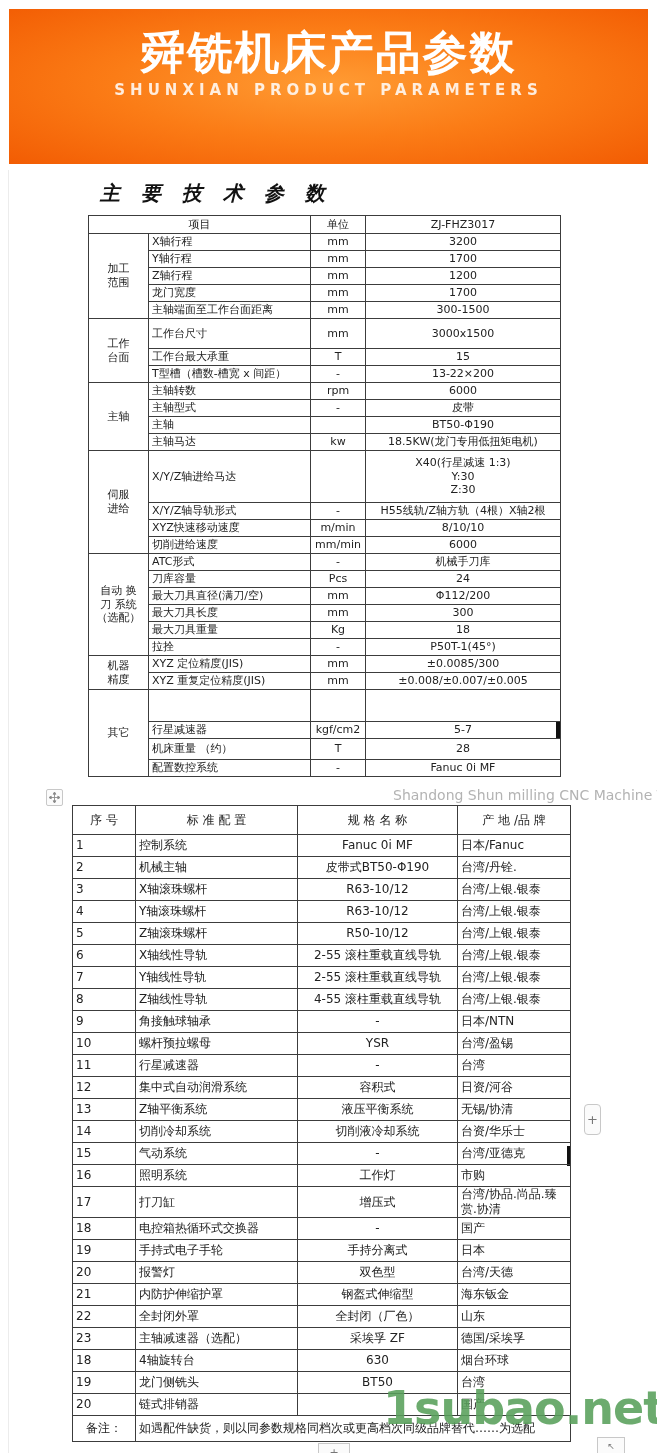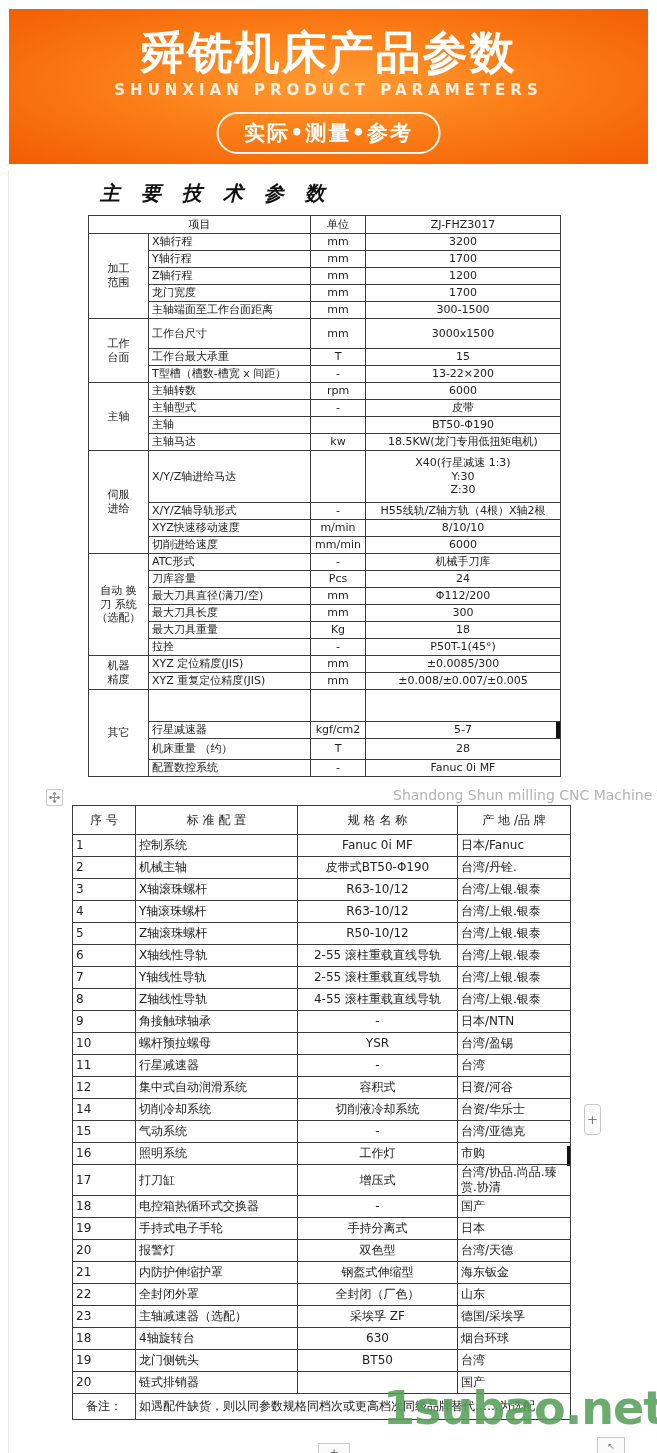--- a/index.html
+++ b/index.html
@@ -51,21 +51,20 @@
   #move-handle{left:46px;top:789px;width:15px;height:15px;border-radius:2px;}
   #bottom-center-box{left:318px;top:1443px;width:30px;height:16px;font-size:11px;}
   #bottom-right-box{left:597px;top:1437px;width:26px;height:16px;font-size:9px;}
 </style>
 </head>
 <body>
 
 <div class="abs" id="banner">
   <div class="abs" id="banner-sub">SHUNXIAN PRODUCT PARAMETERS</div>
   <div class="abs" id="banner-title">舜铣机床产品参数</div>
-  <div class="abs" id="banner-badge">实际•测量•参考</div>
 </div>
 
 <div class="abs" id="left-rule"></div>
 <div class="abs" id="t1-title">主 要 技 术 参 数</div>
 <div class="abs" id="wm-top">Shandong Shun milling CNC Machine Tool Co</div>
 <div class="abs" id="wm-green">1subao.net</div>
 <div class="abs mark" id="mark-1"></div>
 <div class="abs mark" id="mark-2"></div>
 
 <table class="abs" id="table1">
@@ -316,20 +315,26 @@
         <td class="l">11</td>
         <td class="l">行星减速器</td>
         <td class="c">-</td>
         <td class="l">台湾</td>
       </tr>
       <tr style="height: 22px;">
         <td class="l">12</td>
         <td class="l">集中式自动润滑系统</td>
         <td class="c">容积式</td>
         <td class="l">日资/河谷</td>
+      </tr>
+      <tr style="height: 22px;">
+        <td class="l">13</td>
+        <td class="l">Z轴平衡系统</td>
+        <td class="c">液压平衡系统</td>
+        <td class="l">无锡/协清</td>
       </tr>
       <tr style="height: 22px;">
         <td class="l">14</td>
         <td class="l">切削冷却系统</td>
         <td class="c">切削液冷却系统</td>
         <td class="l">台资/华乐士</td>
       </tr>
       <tr style="height: 22px;">
         <td class="l">15</td>
         <td class="l">气动系统</td>

